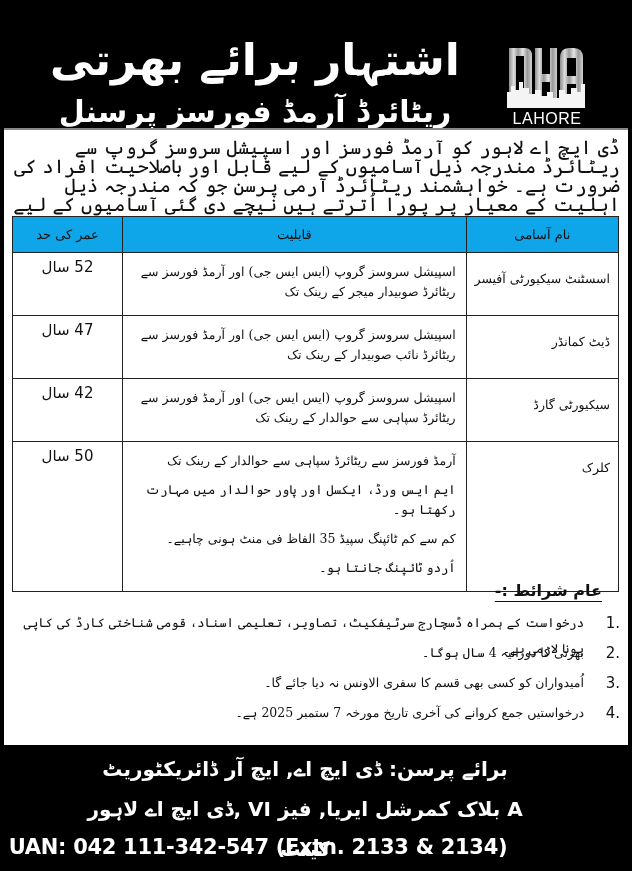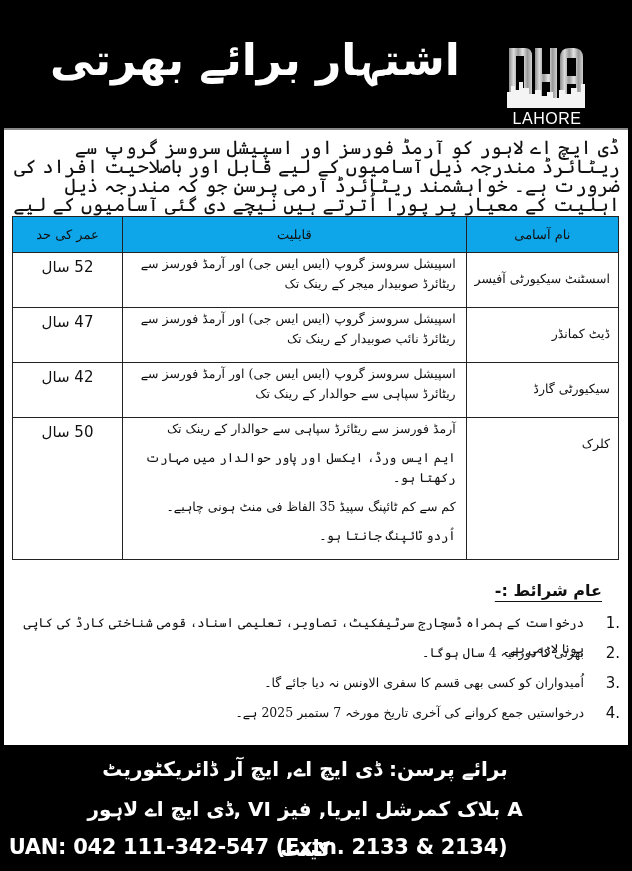--- a/index.html
+++ b/index.html
@@ -24,21 +24,21 @@
       border-top: 2px solid #888; }
     .intro { position: absolute; left: 8px; top: 8px; width: 608px; direction: rtl; text-align: right;
       font-family: "DejaVu Serif", serif; font-size: 19px; line-height: 19px; color: #111; }
 
     
     .table { position: absolute; left: 8px; top: 86px; width: 607px; border-collapse: collapse; direction: rtl;
       font-family: "DejaVu Serif", serif; font-size: 12.5px; }
     .table th, .table td { border: 1.5px solid #222; vertical-align: top; }
     .table th { background: #0ea5e9; font-weight: normal; height: 36px; vertical-align: middle; text-align: center; font-size: 13px; }
     .table td.post { width: 133px; text-align: right; padding: 18px 8px 4px 6px; }
-    .table td.qual { width: 300px; text-align: right; padding: 1px 10px 4px 10px; line-height: 20px; }
+    .table td.qual { width: 300px; text-align: right; padding: 9px 10px 4px 10px; line-height: 20px; }
     .table td.age { width: 96px; text-align: center; padding: 5px 4px; font-family: "DejaVu Sans", sans-serif; font-size: 15px; }
     .table td.qual p { margin-bottom: 9px; }
     .row-1 td { height: 54px; }
     .row-2 td { height: 55px; }
     .row-3 td { height: 54px; }
     .row-4 td { height: 136px; }
 
     
     .cond-title { position: absolute; right: 26px; top: 451px; direction: rtl; font-family: "DejaVu Sans", sans-serif;
       font-weight: bold; font-size: 16px; text-decoration: underline; text-underline-offset: 5px; }
@@ -56,20 +56,21 @@
     .f-line3 { position: absolute; left: 0; top: 84px; width: 516px; text-align: center;
       font-family: "DejaVu Sans", sans-serif; font-weight: bold; font-size: 21px; line-height: 36px; letter-spacing: -0.3px; }
   </style>
 </head>
 <body>
 
 <div class="page">
 
   <div class="header">
     <div class="title-main">اشتہار برائے بھرتی</div>
+    <div class="title-sub">ریٹائرڈ آرمڈ فورسز پرسنل</div>
 
     <div class="logo">
       <svg class="logo-mark" viewBox="0 0 78 62" width="78" height="62" style="background:none">
         <defs>
           <linearGradient id="metal" x1="0" y1="0" x2="1" y2="0">
             <stop offset="0" stop-color="#8c8c8c"></stop>
             <stop offset="0.2" stop-color="#dcdcdc"></stop>
             <stop offset="0.4" stop-color="#9a9a9a"></stop>
             <stop offset="0.6" stop-color="#e4e4e4"></stop>
             <stop offset="0.8" stop-color="#9a9a9a"></stop>

